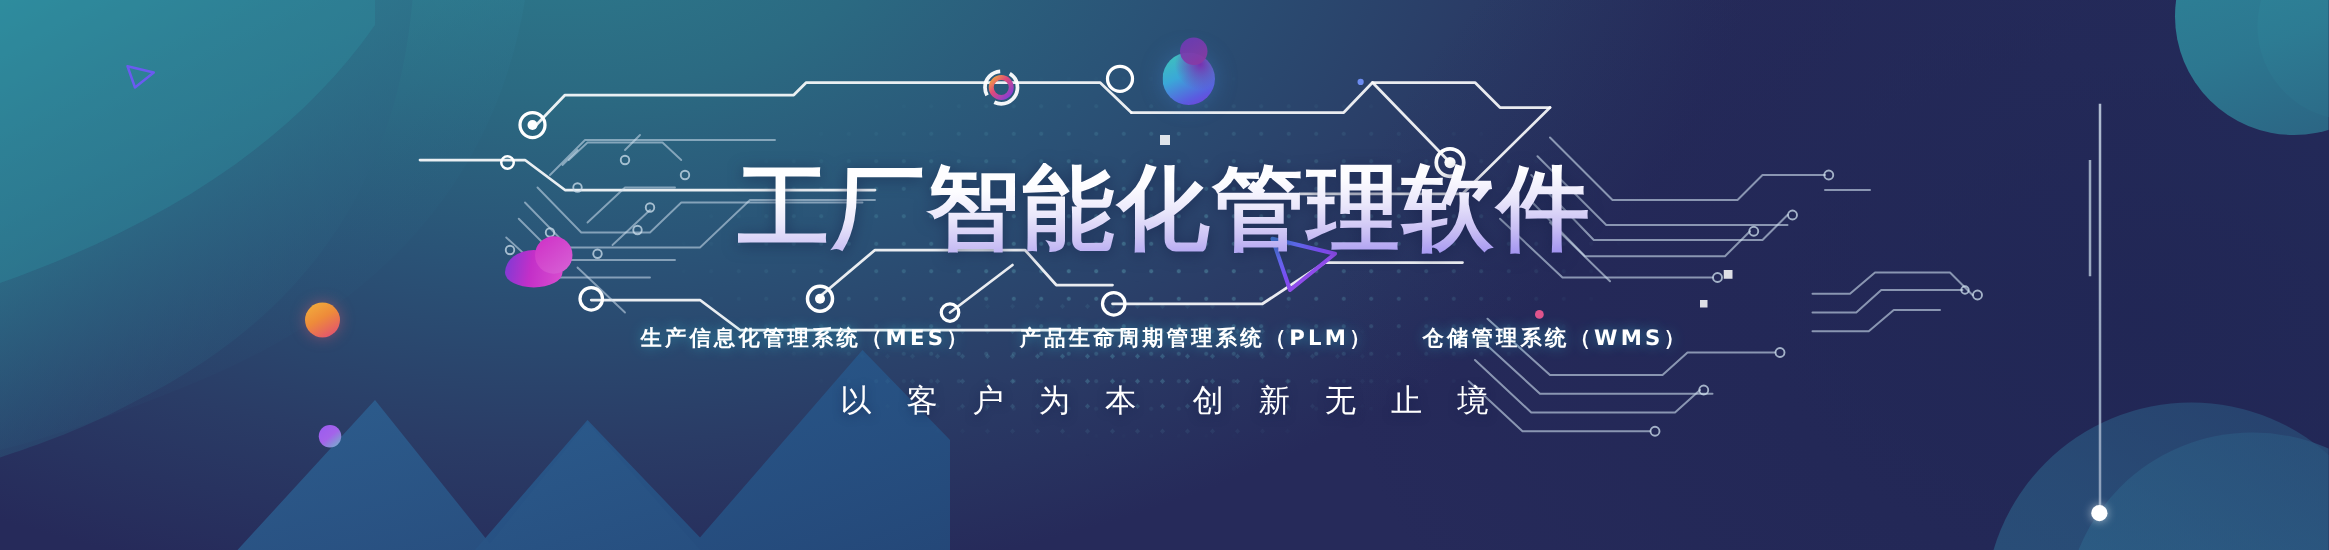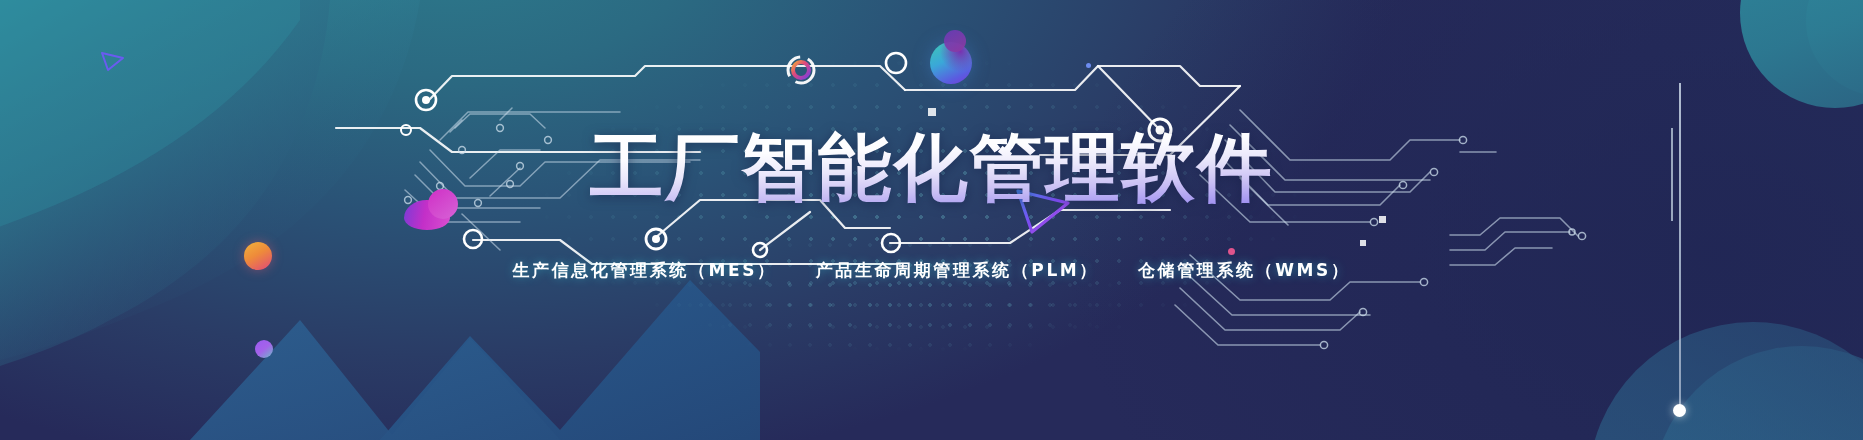--- a/index.html
+++ b/index.html
@@ -375,15 +375,16 @@
 
   <div class="content">
     <h1 class="title">工厂智能化管理软件</h1>
     <div class="subtitle">
       <span>生产信息化管理系统（MES）</span>
       <span class="gap"></span>
       <span>产品生命周期管理系统（PLM）</span>
       <span class="gap"></span>
       <span>仓储管理系统（WMS）</span>
     </div>
+    <div class="tagline">以 客 户 为 本　创 新 无 止 境</div>
   </div>
 
 </div>
 
 </body></html>

